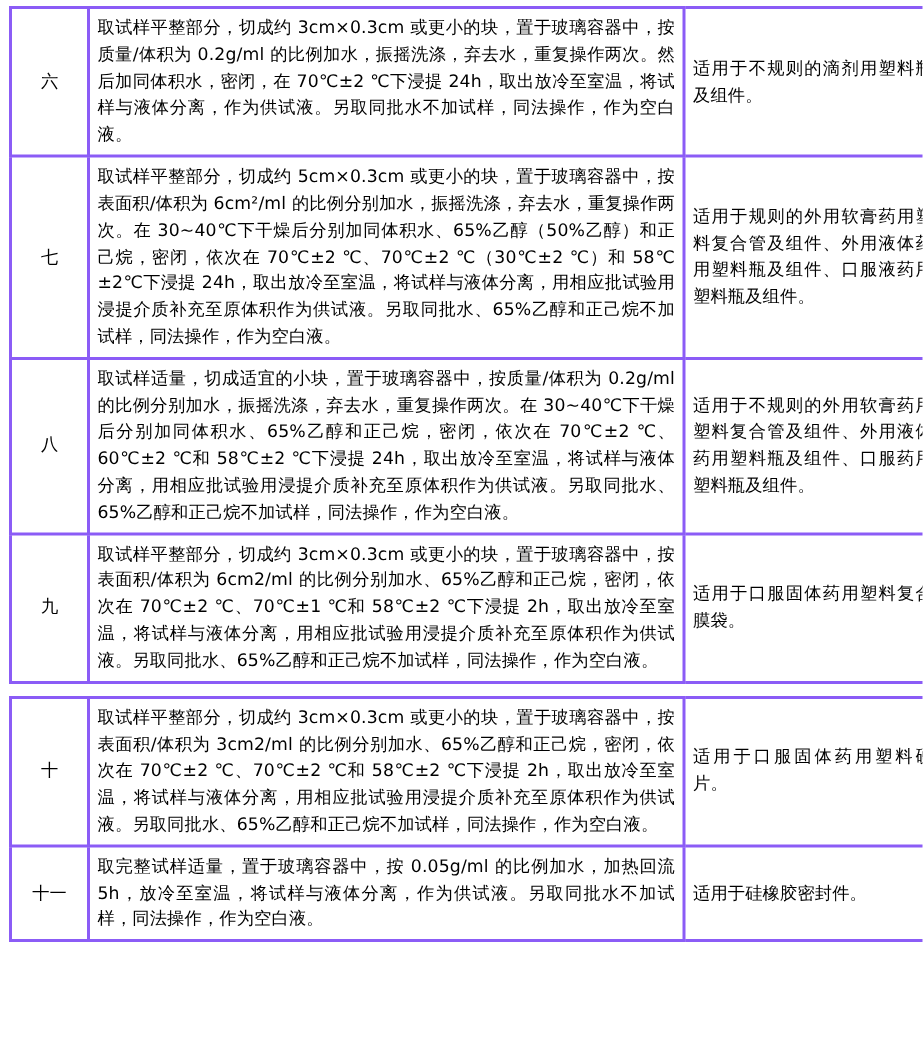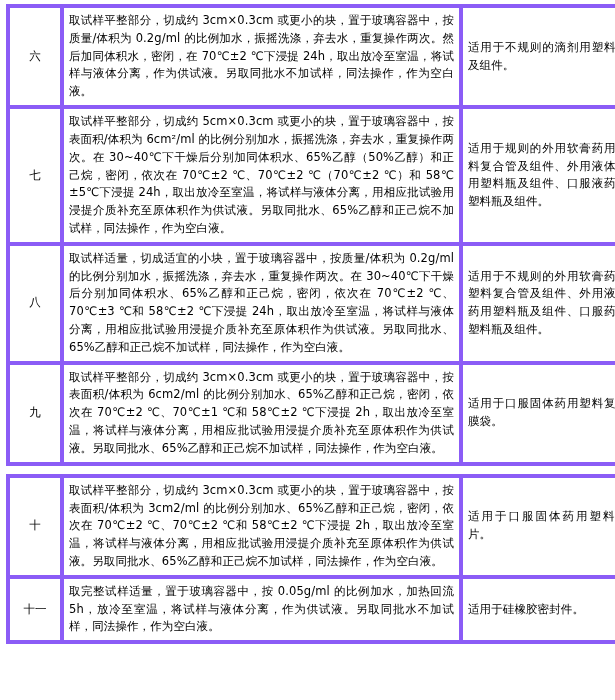--- a/index.html
+++ b/index.html
@@ -20,21 +20,21 @@
     position: relative;
     box-sizing: border-box;
     padding: 4px 6px 0 6px;
   }
   table.spec-table {
     border-collapse: collapse;
     width: 603px;
     table-layout: fixed;
   }
   table.spec-table td {
-    border: 4px solid #8b5cf6;
+    border: 2px solid #8b5cf6;
     vertical-align: middle;
     padding: 4px 5px;
     font-size: 11.5px;
     line-height: 1.55;
   }
   td.col-no {
     width: 40px;
     text-align: center;
     font-size: 12px;
     padding: 4px 2px;
@@ -66,26 +66,26 @@
   <div class="tbl-wrap">
     <table class="spec-table">
       <tbody>
         <tr>
           <td class="col-no">六</td>
           <td class="col-method">取试样平整部分，切成约 3cm×0.3cm 或更小的块，置于玻璃容器中，按质量/体积为 0.2g/ml 的比例加水，振摇洗涤，弃去水，重复操作两次。然后加同体积水，密闭，在 70℃±2 ℃下浸提 24h，取出放冷至室温，将试样与液体分离，作为供试液。另取同批水不加试样，同法操作，作为空白液。</td>
           <td class="col-scope">适用于不规则的滴剂用塑料瓶及组件。</td>
         </tr>
         <tr>
           <td class="col-no">七</td>
-          <td class="col-method">取试样平整部分，切成约 5cm×0.3cm 或更小的块，置于玻璃容器中，按表面积/体积为 6cm²/ml 的比例分别加水，振摇洗涤，弃去水，重复操作两次。在 30~40℃下干燥后分别加同体积水、65%乙醇（50%乙醇）和正己烷，密闭，依次在 70℃±2 ℃、70℃±2 ℃（70℃±2 ℃）和 58℃±5℃下浸提 24h，取出放冷至室温，将试样与液体分离，用相应批试验用浸提介质补充至原体积作为供试液。另取同批水、65%乙醇和正己烷不加试样，同法操作，作为空白液。</td>
+          <td class="col-method">取试样平整部分，切成约 5cm×0.3cm 或更小的块，置于玻璃容器中，按表面积/体积为 6cm²/ml 的比例分别加水，振摇洗涤，弃去水，重复操作两次。在 30~40℃下干燥后分别加同体积水、65%乙醇（50%乙醇）和正己烷，密闭，依次在 70℃±2 ℃、70℃±2 ℃（30℃±2 ℃）和 58℃±2℃下浸提 24h，取出放冷至室温，将试样与液体分离，用相应批试验用浸提介质补充至原体积作为供试液。另取同批水、65%乙醇和正己烷不加试样，同法操作，作为空白液。</td>
           <td class="col-scope">适用于规则的外用软膏药用塑料复合管及组件、外用液体药用塑料瓶及组件、口服液药用塑料瓶及组件。</td>
         </tr>
         <tr>
           <td class="col-no">八</td>
-          <td class="col-method">取试样适量，切成适宜的小块，置于玻璃容器中，按质量/体积为 0.2g/ml 的比例分别加水，振摇洗涤，弃去水，重复操作两次。在 30~40℃下干燥后分别加同体积水、65%乙醇和正己烷，密闭，依次在 70℃±2 ℃、70℃±3 ℃和 58℃±2 ℃下浸提 24h，取出放冷至室温，将试样与液体分离，用相应批试验用浸提介质补充至原体积作为供试液。另取同批水、65%乙醇和正己烷不加试样，同法操作，作为空白液。</td>
+          <td class="col-method">取试样适量，切成适宜的小块，置于玻璃容器中，按质量/体积为 0.2g/ml 的比例分别加水，振摇洗涤，弃去水，重复操作两次。在 30~40℃下干燥后分别加同体积水、65%乙醇和正己烷，密闭，依次在 70℃±2 ℃、60℃±2 ℃和 58℃±2 ℃下浸提 24h，取出放冷至室温，将试样与液体分离，用相应批试验用浸提介质补充至原体积作为供试液。另取同批水、65%乙醇和正己烷不加试样，同法操作，作为空白液。</td>
           <td class="col-scope">适用于不规则的外用软膏药用塑料复合管及组件、外用液体药用塑料瓶及组件、口服药用塑料瓶及组件。</td>
         </tr>
         <tr>
           <td class="col-no">九</td>
           <td class="col-method">取试样平整部分，切成约 3cm×0.3cm 或更小的块，置于玻璃容器中，按表面积/体积为 6cm2/ml 的比例分别加水、65%乙醇和正己烷，密闭，依次在 70℃±2 ℃、70℃±1 ℃和 58℃±2 ℃下浸提 2h，取出放冷至室温，将试样与液体分离，用相应批试验用浸提介质补充至原体积作为供试液。另取同批水、65%乙醇和正己烷不加试样，同法操作，作为空白液。</td>
           <td class="col-scope">适用于口服固体药用塑料复合膜袋。</td>
         </tr>
       </tbody>
     </table>
   </div>

